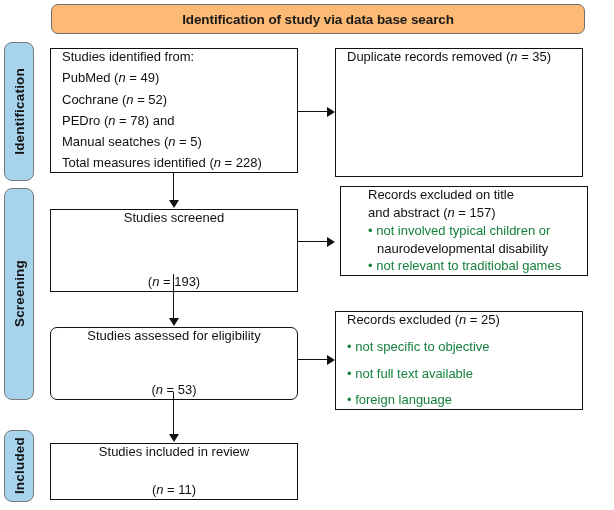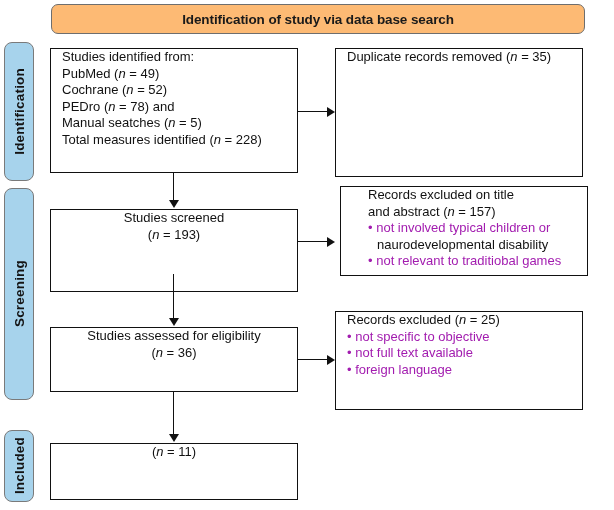--- a/index.html
+++ b/index.html
@@ -72,55 +72,55 @@
     position: absolute;
     background: #ffffff;
     border: 1.4px solid #111111;
     box-sizing: border-box;
   }
   .flow-box-inner {
     width: 100%;
     height: 100%;
     display: flex;
     flex-direction: column;
-    justify-content: flex-start;
+    justify-content: space-between;
     box-sizing: border-box;
   }
   .box-line {
     font-size: 13px;
     color: #111111;
     line-height: 16.6px;
     white-space: nowrap;
   }
   .align-left  .flow-box-inner { padding-left: 11px; align-items: flex-start; }
   .align-center .flow-box-inner { align-items: center; text-align: center; }
 
   .bullet-line {
     font-size: 13px;
-    color: #a21caf;
+    color: #15803d;
     line-height: 16.6px;
     padding-left: 9px;
     text-indent: -9px;
     white-space: nowrap;
   }
   .cont-line {
     font-size: 13px;
     color: #111111;
     line-height: 16.6px;
     padding-left: 9px;
     white-space: nowrap;
   }
   .ital { font-style: italic; }
 
   
   #box-identified   { left: 50px;  top: 48px;  width: 248px; height: 125px; }
   #box-duplicates   { left: 335px; top: 48px;  width: 248px; height: 129px; }
   #box-screened     { left: 50px;  top: 209px; width: 248px; height: 83px;  }
   #box-excluded-1   { left: 340px; top: 186px; width: 248px; height: 90px; padding-left: 16px; }
-  #box-eligibility  { left: 50px;  top: 327px; width: 248px; height: 65px;  }
+  #box-eligibility  { left: 50px;  top: 327px; width: 248px; height: 73px; border-radius: 7px;  }
   #box-excluded-2   { left: 335px; top: 311px; width: 248px; height: 99px;  }
   #box-included     { left: 50px;  top: 443px; width: 248px; height: 57px;  }
 
   
   .conn-v {
     position: absolute;
     width: 1.4px;
     background: #111111;
   }
   .conn-h {
@@ -210,35 +210,36 @@
       <div class="box-line"><span>and abstract (</span><span class="ital">n</span><span> = 157)</span></div>
       <div class="bullet-line">• <span>not involved typical children or</span></div>
       <div class="cont-line">naurodevelopmental disability</div>
       <div class="bullet-line">• <span>not relevant to traditiobal games</span></div>
     </div>
   </div>
 
   <div class="flow-box align-center" id="box-eligibility">
     <div class="flow-box-inner">
       <div class="box-line"><span>Studies assessed for eligibility</span></div>
-      <div class="box-line"><span>(</span><span class="ital">n</span><span> = 36)</span></div>
+      <div class="box-line"><span>(</span><span class="ital">n</span><span> = 53)</span></div>
     </div>
   </div>
 
   <div class="flow-box align-left" id="box-excluded-2">
     <div class="flow-box-inner">
       <div class="box-line"><span>Records excluded (</span><span class="ital">n</span><span> = 25)</span></div>
       <div class="bullet-line">• <span>not specific to objective</span></div>
       <div class="bullet-line">• <span>not full text available</span></div>
       <div class="bullet-line">• <span>foreign language</span></div>
     </div>
   </div>
 
   <div class="flow-box align-center" id="box-included">
     <div class="flow-box-inner">
+      <div class="box-line"><span>Studies included in review</span></div>
       <div class="box-line"><span>(</span><span class="ital">n</span><span> = 11)</span></div>
     </div>
   </div>
 
   <div class="conn-v" id="conn-v-1"></div>
   <div class="arrow-down" id="arrow-v-1"></div>
   <div class="conn-v" id="conn-v-2"></div>
   <div class="arrow-down" id="arrow-v-2"></div>
   <div class="conn-v" id="conn-v-3"></div>
   <div class="arrow-down" id="arrow-v-3"></div>

